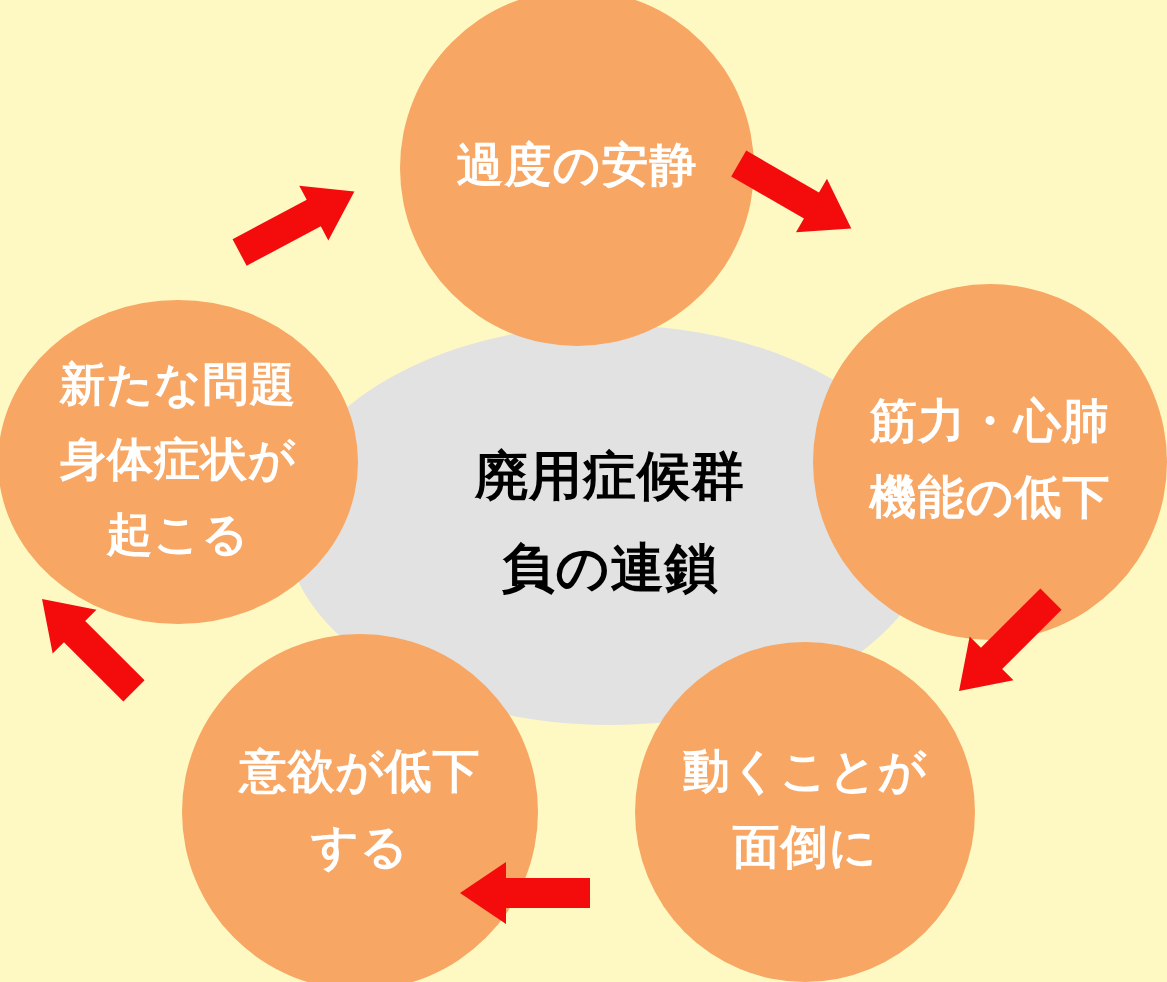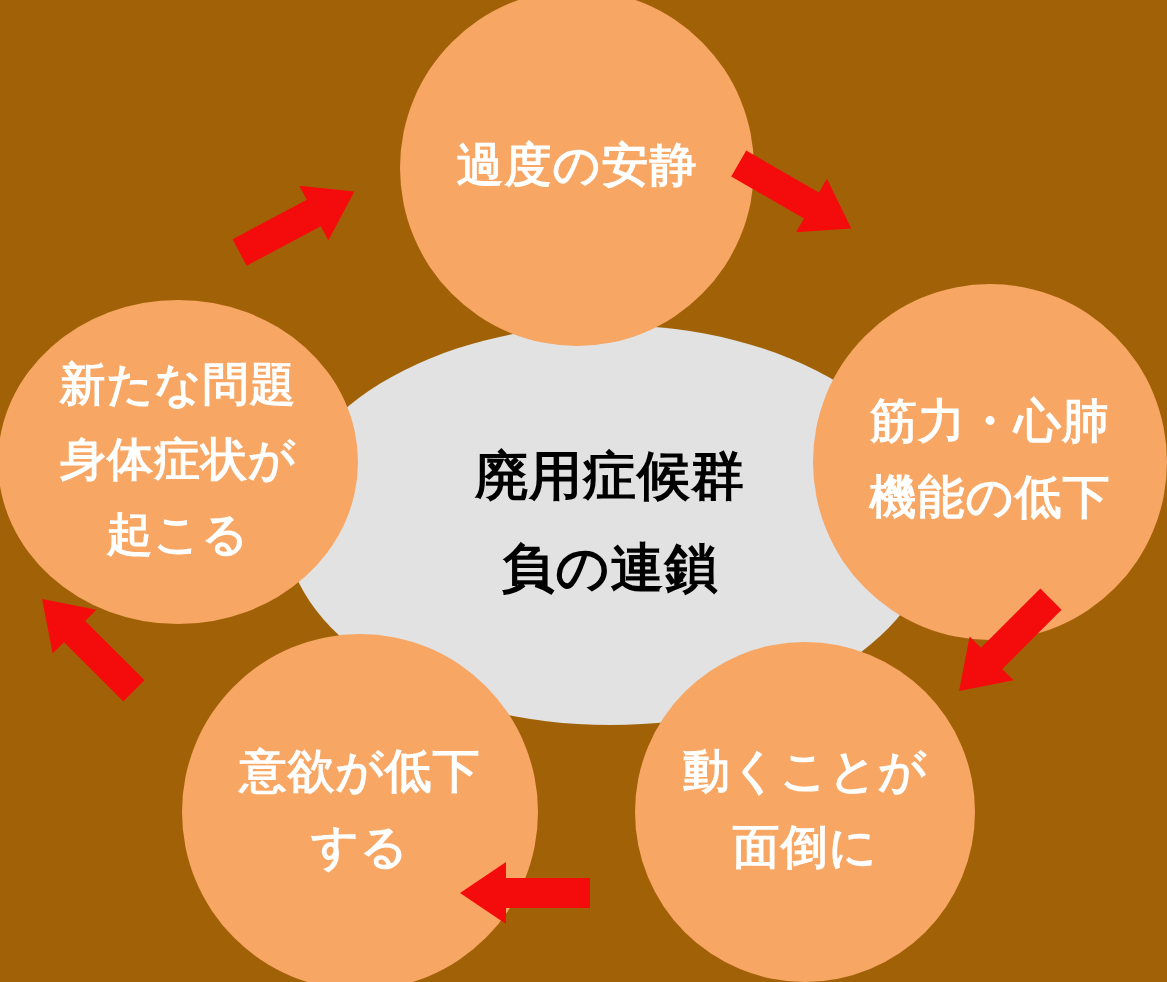--- a/index.html
+++ b/index.html
@@ -7,21 +7,21 @@
     padding: 0;
     background: #ffffff;
   }
   body {
     font-family: "DejaVu Sans", "Liberation Sans", sans-serif;
   }
   #stage {
     position: relative;
     width: 1167px;
     height: 982px;
-    background: #a16207;
+    background: #fef9c3;
     overflow: hidden;
   }
   #diagram-svg {
     position: absolute;
     left: 0;
     top: 0;
     width: 1167px;
     height: 982px;
   }
   .node-text {

